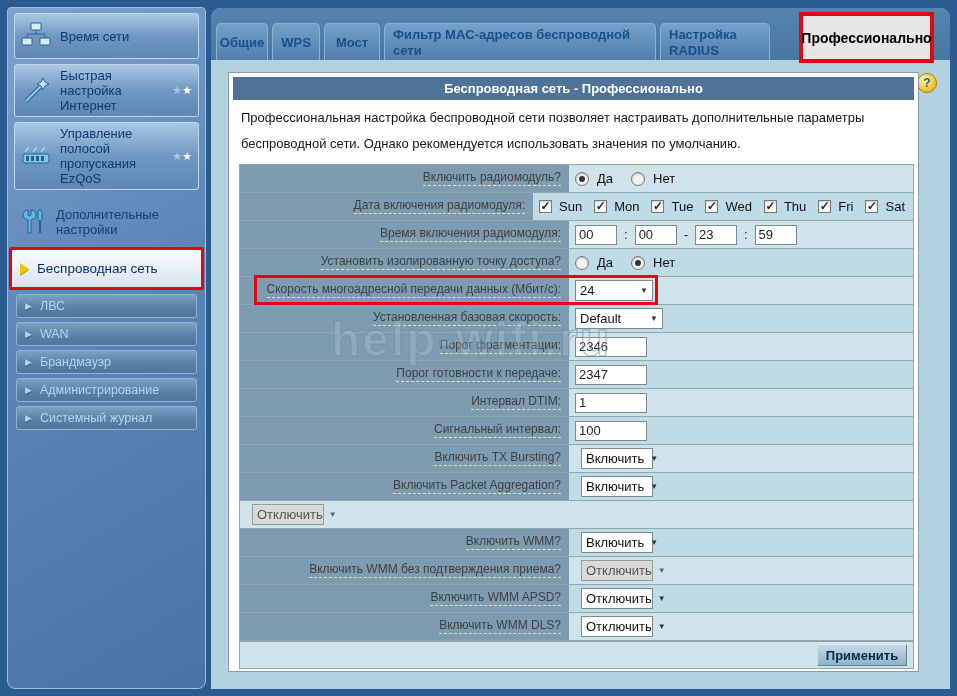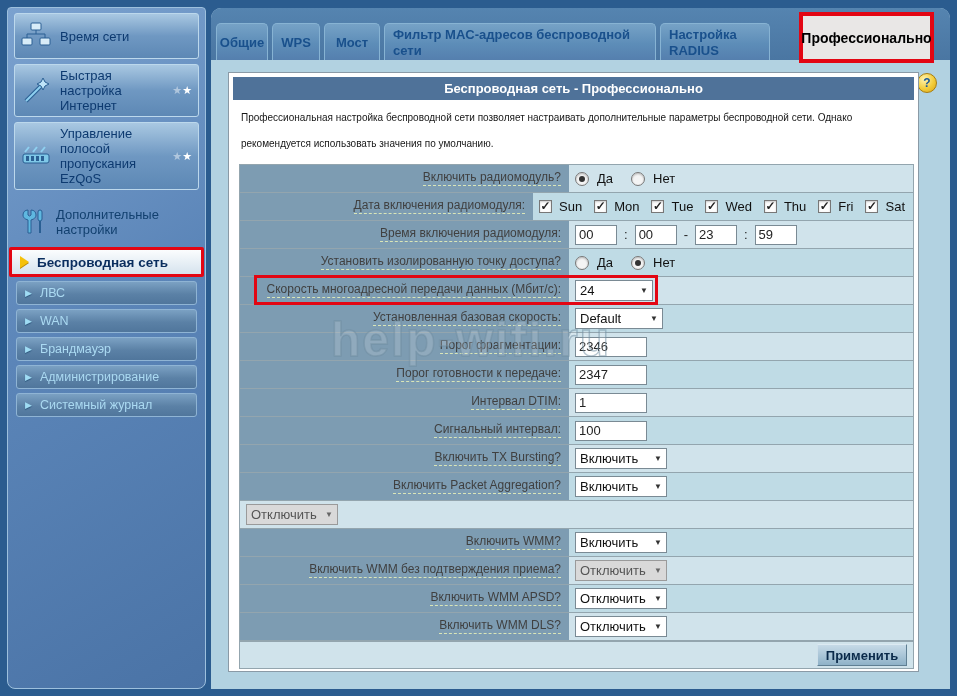--- a/index.html
+++ b/index.html
@@ -13,23 +13,23 @@
   .side-item.big{margin:5px 6px;padding:3px 6px;min-height:38px;display:flex;align-items:center;gap:9px;
     background:linear-gradient(180deg,#a9c8e2,#6f98c2 50%,#5d88b5);
     border:1px solid #bcd8ec;border-radius:3px;color:#0d3a70;font-size:13px;cursor:pointer;}
   .side-item.big .txt{line-height:15px;}
   .stars{margin-left:auto;font-size:11px;white-space:nowrap;}
   .star-dim{color:rgba(255,255,255,.45);}
   .star-lit{color:#fff;}
   .side-header{margin:14px 6px 6px 6px;padding:3px 6px;display:flex;align-items:center;gap:10px;
     color:#12406f;font-size:13px;}
   .side-header .txt{line-height:15px;}
-  .side-item.selected{margin:7px 1px 4px 1px;height:30px;box-sizing:border-box;display:flex;align-items:center;gap:8px;
+  .side-item.selected{margin:7px 1px 4px 1px;height:43px;box-sizing:border-box;display:flex;align-items:center;gap:8px;
     background:linear-gradient(180deg,#fbfdfe,#d6e3ee);border:3px solid #e30613;border-radius:2px;
-    color:#0a2d5e;font-weight:bold;font-size:13.5px;padding:0 8px;cursor:pointer;}
+    color:#0a2d5e;font-weight:normal;font-size:13.5px;padding:0 8px;cursor:pointer;}
   .yellow-arrow{width:0;height:0;border-left:9px solid #f5c10a;border-top:6px solid transparent;border-bottom:6px solid transparent;
     filter:drop-shadow(0 1px 0 #b78600);}
   .side-sub{margin:4px 8px;height:22px;display:flex;align-items:center;gap:8px;padding:0 8px;
     background:linear-gradient(180deg,#7ba1c3,#5b81a6 55%,#50769c);
     border:1px solid #8fb4d4;border-radius:3px;color:#abdaf2;font-size:12.5px;cursor:pointer;}
   .sub-arrow{font-size:9px;color:#9fdcf4;text-shadow:0 1px 1px #2c567c;}
 
   
   .main{position:absolute;left:211px;top:8px;width:739px;height:681px;background:#b2d2e1;border-radius:10px 10px 0 0;}
   .tabstrip{position:relative;height:52px;background:linear-gradient(#56籂85b1,#4a76a2);background:linear-gradient(#5584b0,#4a76a2);
@@ -47,21 +47,21 @@
   .content{position:relative;height:629px;}
   .help{position:absolute;right:13px;top:13px;width:18px;height:18px;border-radius:50%;
     background:radial-gradient(circle at 35% 30%,#fff3b0,#f2cc3a 55%,#d9a51a);
     border:1px solid #a87d10;color:#1a5a9a;font-weight:bold;font-size:12px;
     display:flex;align-items:center;justify-content:center;cursor:pointer;}
 
   .panel{position:absolute;left:17px;top:12px;width:691px;height:600px;box-sizing:border-box;
     background:#fff;border:1px solid #8a9aa6;}
   .panel-title{margin:4px 4px 0 4px;background:#4f7299;color:#fff;font-weight:bold;font-size:13px;
     text-align:center;padding:4px 12px;}
-  .desc{margin:5px 12px 0 12px;font-size:10px;color:#161616;line-height:26px;}
+  .desc{margin:5px 12px 0 12px;font-size:13px;color:#161616;line-height:26px;}
 
   .ftable{position:absolute;left:10px;top:91px;width:675px;box-sizing:border-box;
     border:1px solid #93a5ae;border-bottom:none;}
   .frow{display:flex;height:28px;box-sizing:border-box;border-bottom:1px solid #93a5ae;}
   .flabel{width:329px;box-sizing:border-box;background:#7d9cb2;display:flex;align-items:center;
     justify-content:flex-end;padding-right:8px;}
   .lbl{color:#404040;font-size:12px;text-align:right;border-bottom:1px dashed rgba(233,242,184,.85);
     padding-bottom:1px;cursor:pointer;line-height:13px;}
   .fval{flex:1;display:flex;align-items:center;padding-left:6px;gap:4px;font-size:13px;color:#111;}
   .frow:nth-child(odd) .fval{background:#d0e3eb;}
@@ -78,21 +78,21 @@
     display:inline-flex;align-items:center;justify-content:center;font-size:12px;font-weight:bold;color:#222;
     cursor:pointer;line-height:11px;box-shadow:inset 0 1px 2px rgba(0,0,0,.2);}
   .dlab{margin:0 8px 0 3px;}
   .tin{box-sizing:border-box;height:20px;border:1px solid #7a8a94;background:#fff;font-family:"Liberation Sans",sans-serif;
     font-size:13px;color:#222;padding:0 3px;}
   .w42{width:42px;} .w72{width:72px;}
   .tsep{margin:0 3px;color:#222;}
   .sel{height:21px;box-sizing:border-box;background:#fff;border:1px solid #7a8a94;display:inline-flex;
     align-items:center;padding:0 4px;font-size:13px;color:#111;cursor:pointer;}
   .sarr{margin-left:auto;font-size:8px;color:#333;padding-left:6px;}
-  .w78{width:78px;} .w88{width:88px;} .w92{width:92px;}
+  .w78{width:78px;} .w88{width:88px;} .w92{width:72px;margin-left:6px;}
   .sel.disabled{background:#d9d9d9;color:#555;border-color:#9a9a9a;cursor:default;}
   .sel.disabled .sarr{color:#666;}
 
   .fbottom{position:absolute;left:10px;top:568px;width:675px;height:28px;box-sizing:border-box;
     background:#d0e3eb;border:1px solid #93a5ae;display:flex;align-items:center;justify-content:flex-end;padding-right:6px;}
   .apply{width:90px;height:22px;background:linear-gradient(#c6dae7,#8fb2c8);border:1px solid #5f7f93;
     border-top-color:#dceaf2;border-left-color:#cfe0ea;color:#0a2a4a;font-weight:bold;font-size:13px;
     font-family:"Liberation Sans",sans-serif;cursor:pointer;}
 
   .watermark{position:absolute;left:120px;top:252px;width:520px;z-index:5;pointer-events:none;

